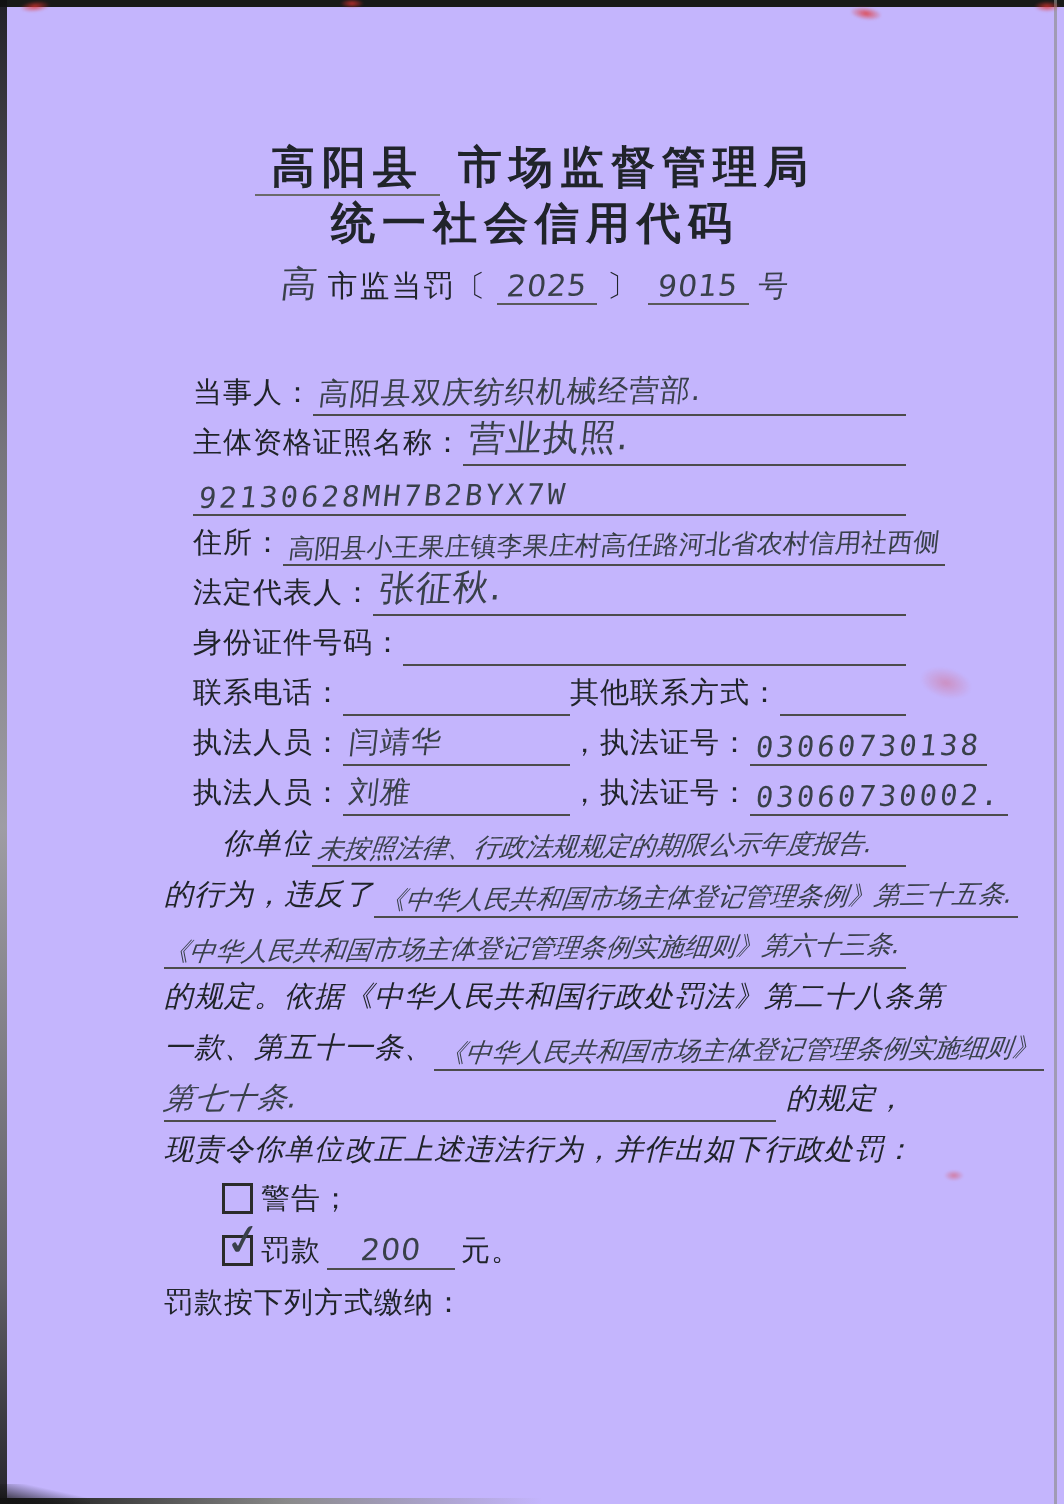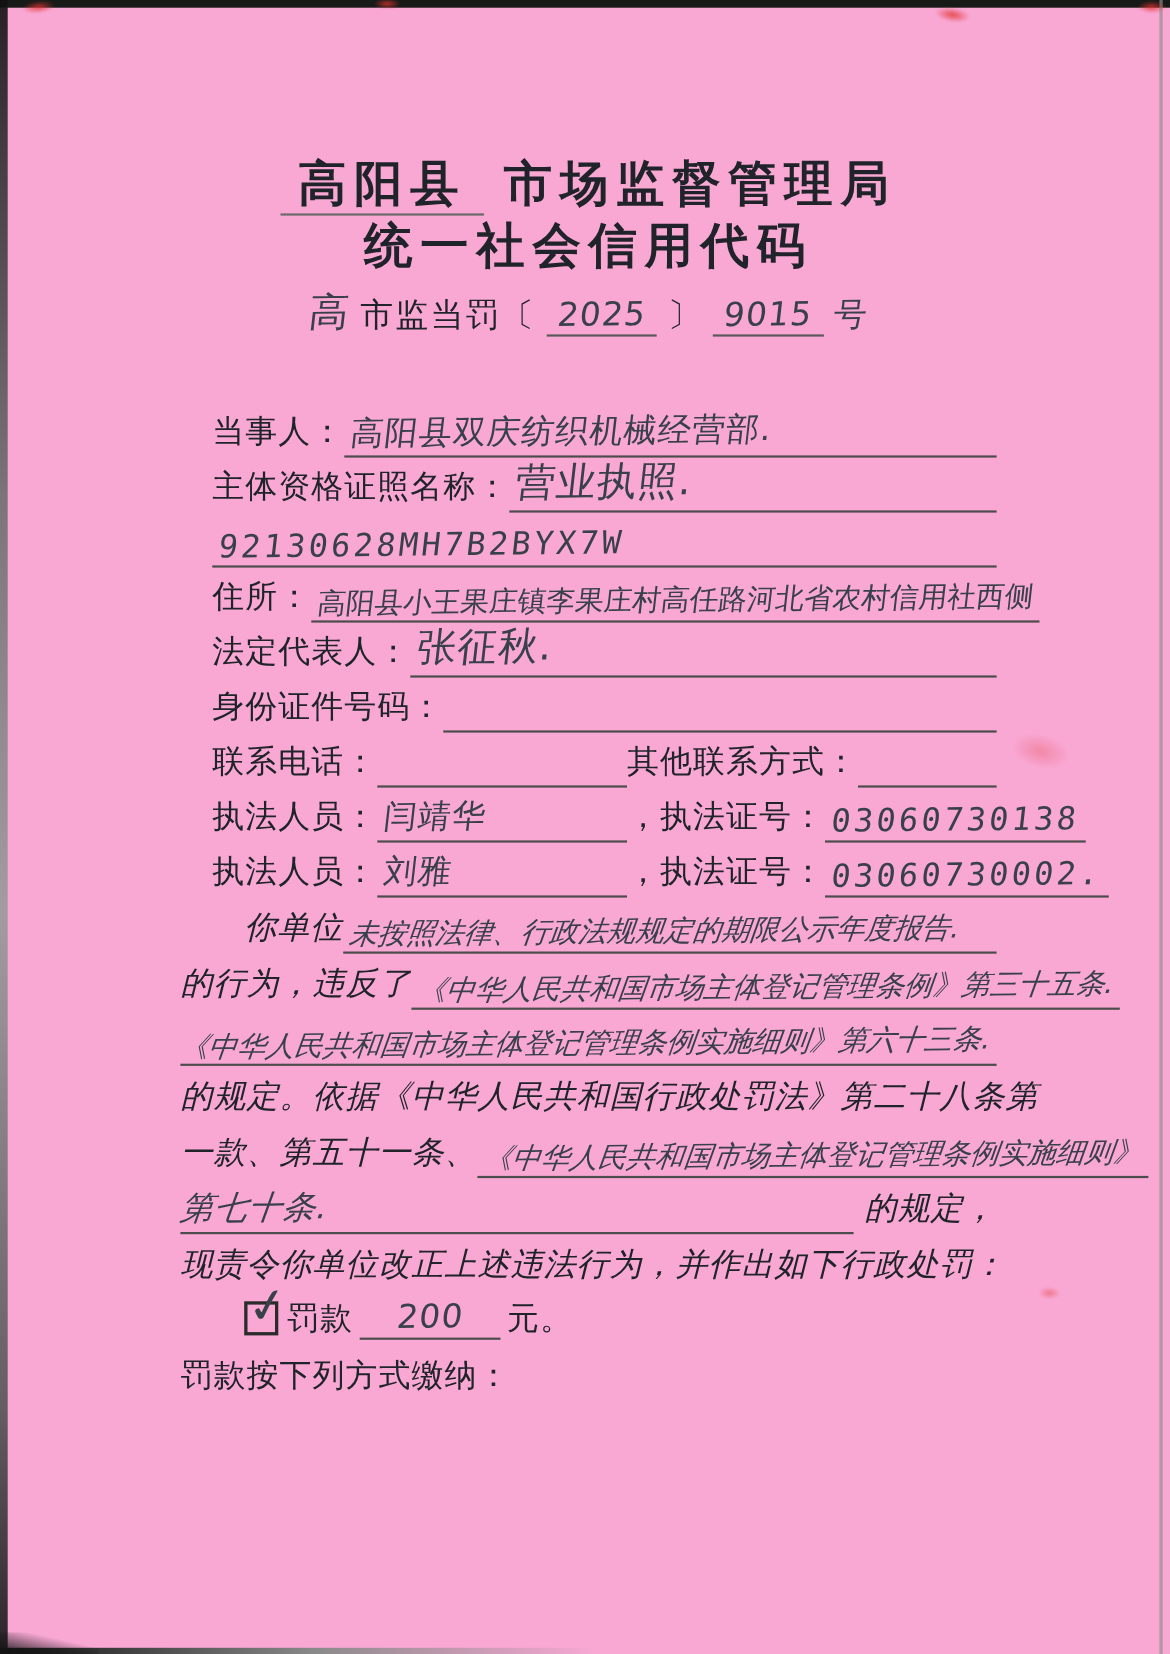--- a/index.html
+++ b/index.html
@@ -1,16 +1,16 @@
 <!DOCTYPE html>
 <html><head>
 <meta charset="utf-8">
 <style>
   html,body{margin:0;padding:0;background:#e9e9e9;}
-  .page{position:relative;width:1064px;height:1504px;background:#f9a8d4;overflow:hidden;
+  .page{position:relative;width:1064px;height:1504px;background:#c4b5fd;overflow:hidden;
         font-family:"Liberation Serif","DejaVu Serif",serif;color:#20242a;}
   
   .edge-top{position:absolute;top:0;left:0;right:0;height:7px;background:#181a18;}
   .edge-left{position:absolute;top:0;left:0;width:7px;height:100%;
              background:linear-gradient(to bottom,#101010 0%,#2c2c2c 8%,#6e6e6e 30%,#9a9a9a 55%,#555 85%,#151515 100%);opacity:.9;}
   .edge-right{position:absolute;top:0;right:7px;width:3px;height:100%;background:#8d8d8d;opacity:.65;}
   .edge-bottom{position:absolute;bottom:0;left:0;width:60%;height:6px;
                background:linear-gradient(to right,#101010,#8a8a8a 45%,rgba(255,255,255,0) 85%);}
   .corner-bl{position:absolute;left:0;bottom:0;width:90px;height:20px;
              background:linear-gradient(to top right,#141414,rgba(0,0,0,0) 65%);}
@@ -155,20 +155,24 @@
           <span class="fill" style="padding-left:0;"><span class="hw">第七十条.</span></span>
           <span class="right-printed">的规定，</span>
         </div>
       <div class="row">
           <span class="lbl plain">现责令你单位改正上述违法行为，并作出如下行政处罚：</span>
         </div>
     </div>
 
     <div class="penalty" style="font-size:29px;letter-spacing:1px;">
       <div class="row indent">
+        <span class="checkbox"></span>
+        <span>警告；</span>
+      </div>
+      <div class="row indent">
         <span class="checkbox">
             <span class="check">✓</span>
           </span>
         <span>罚款</span>
         <span class="amt"><span class="hw">200</span></span>
         <span>元。</span>
       </div>
       <div class="row">
         <span>罚款按下列方式缴纳：</span>
       </div>

